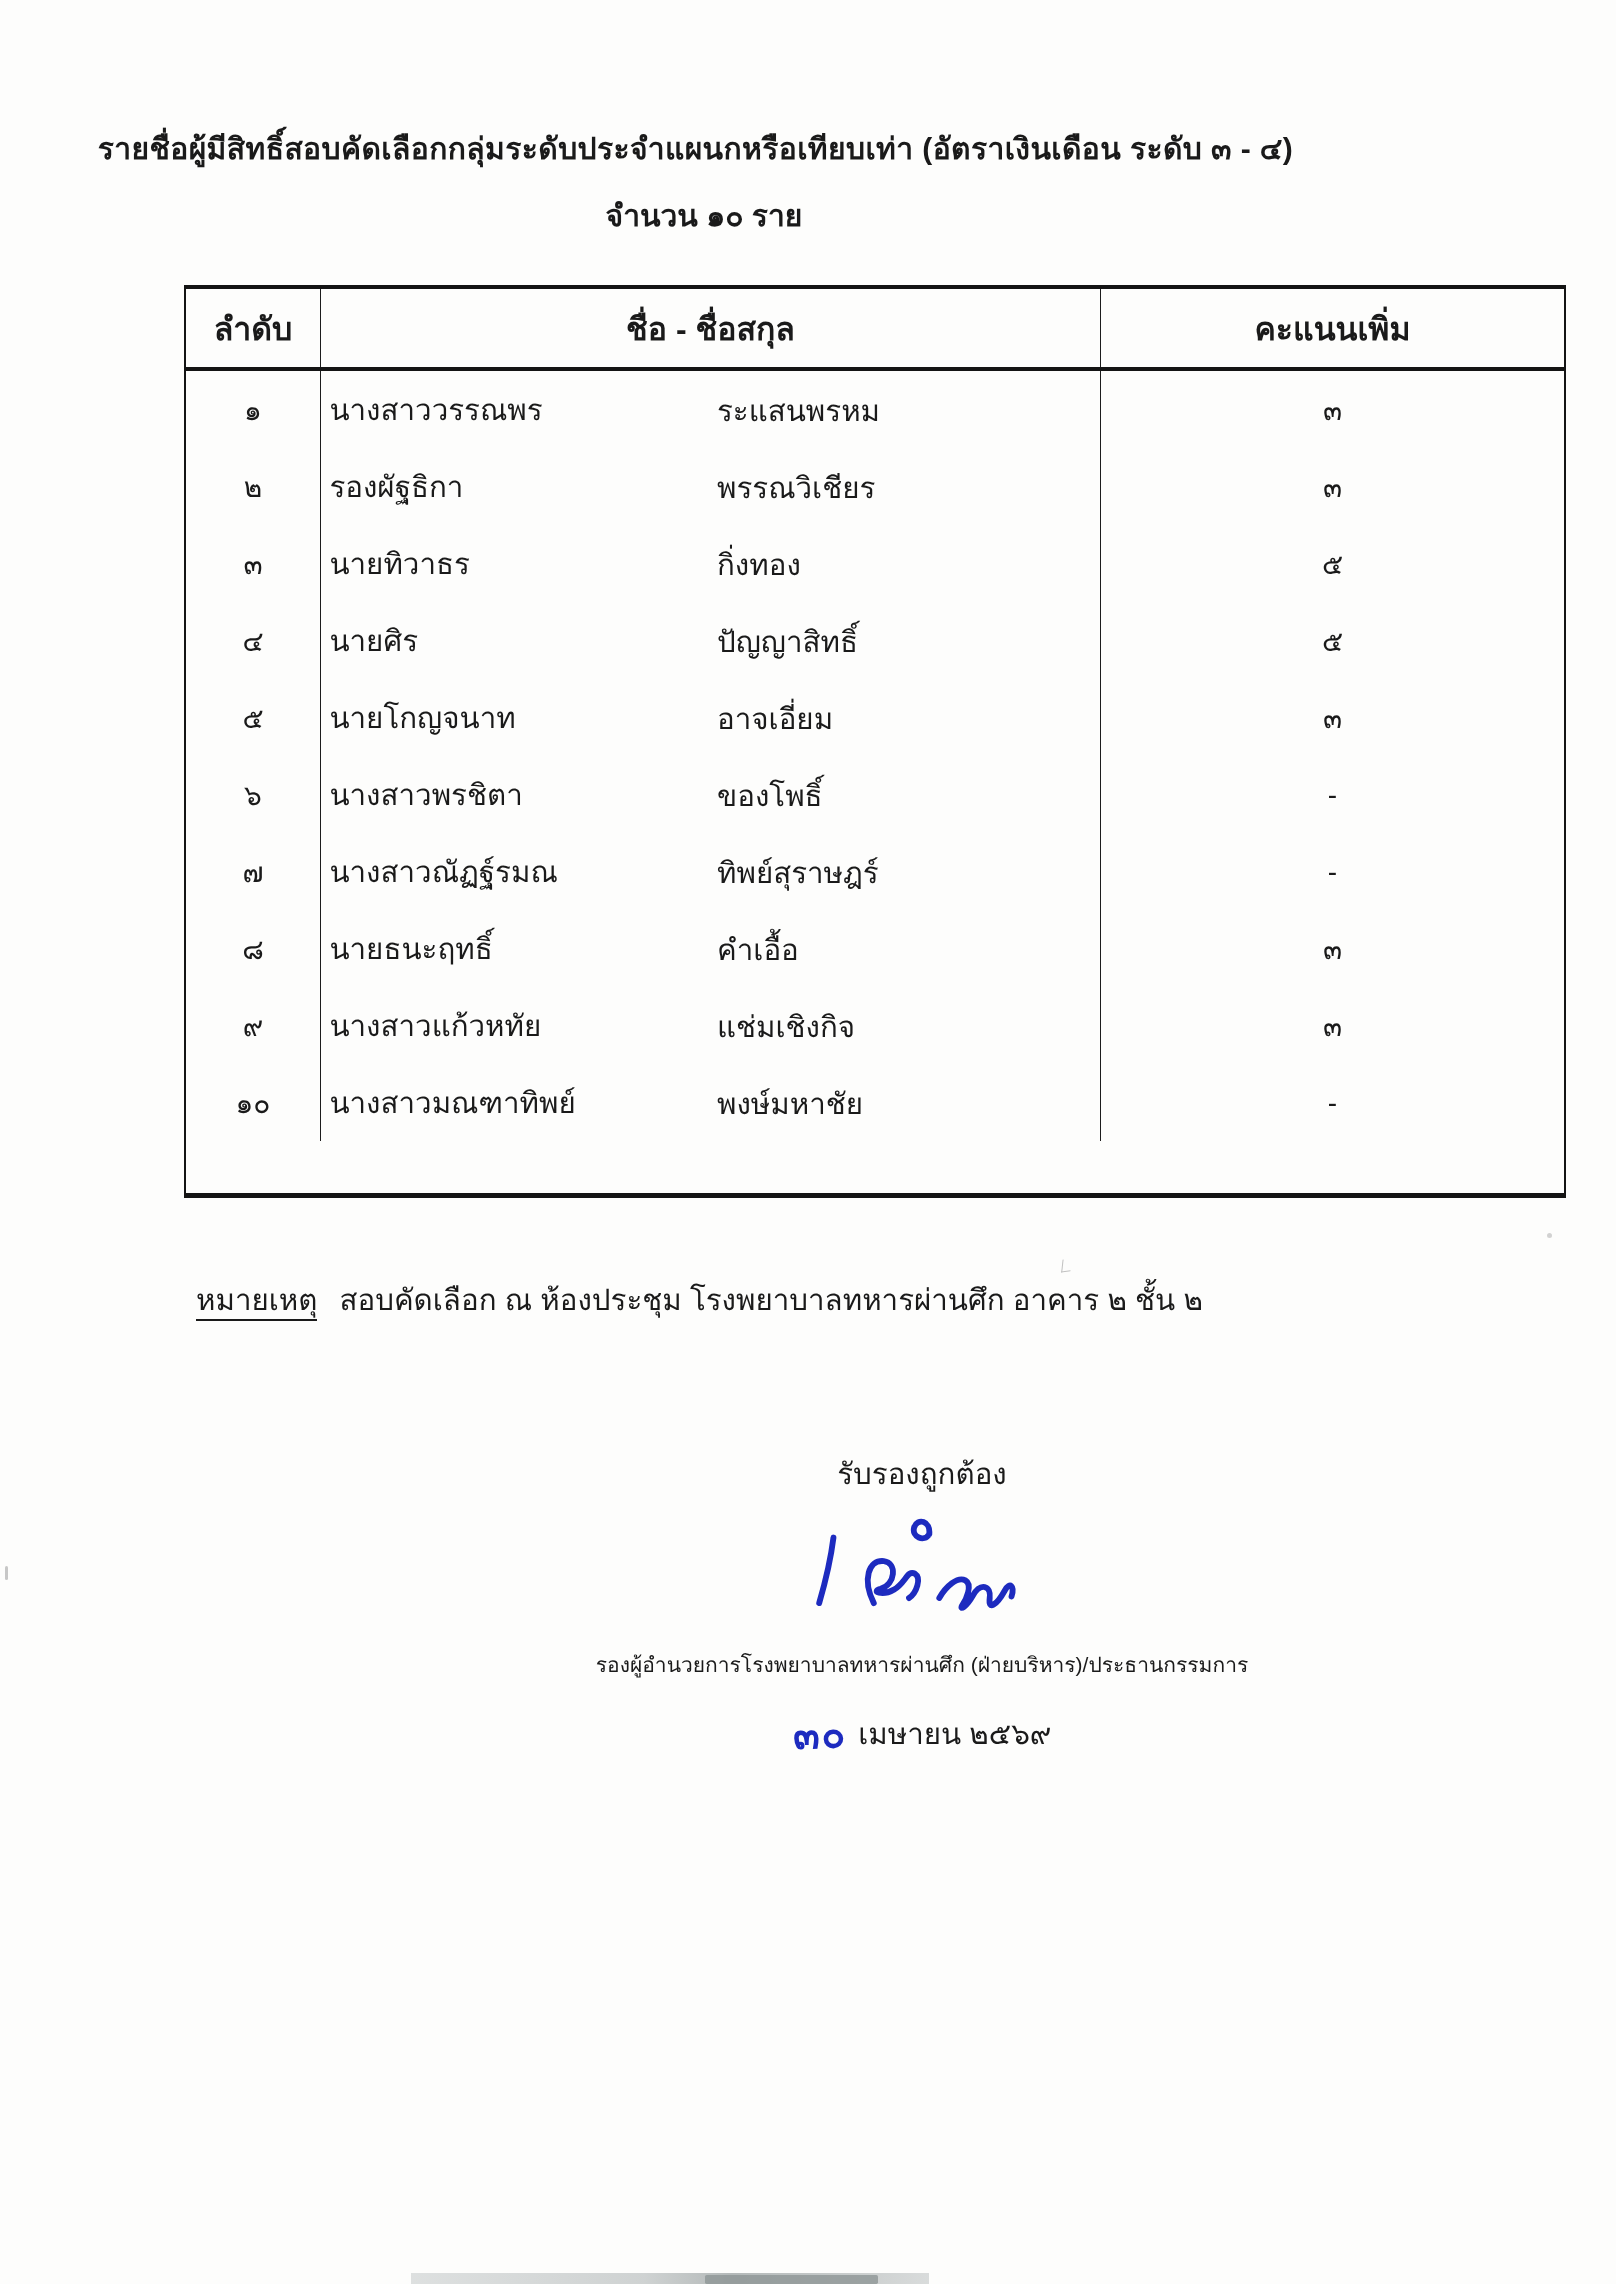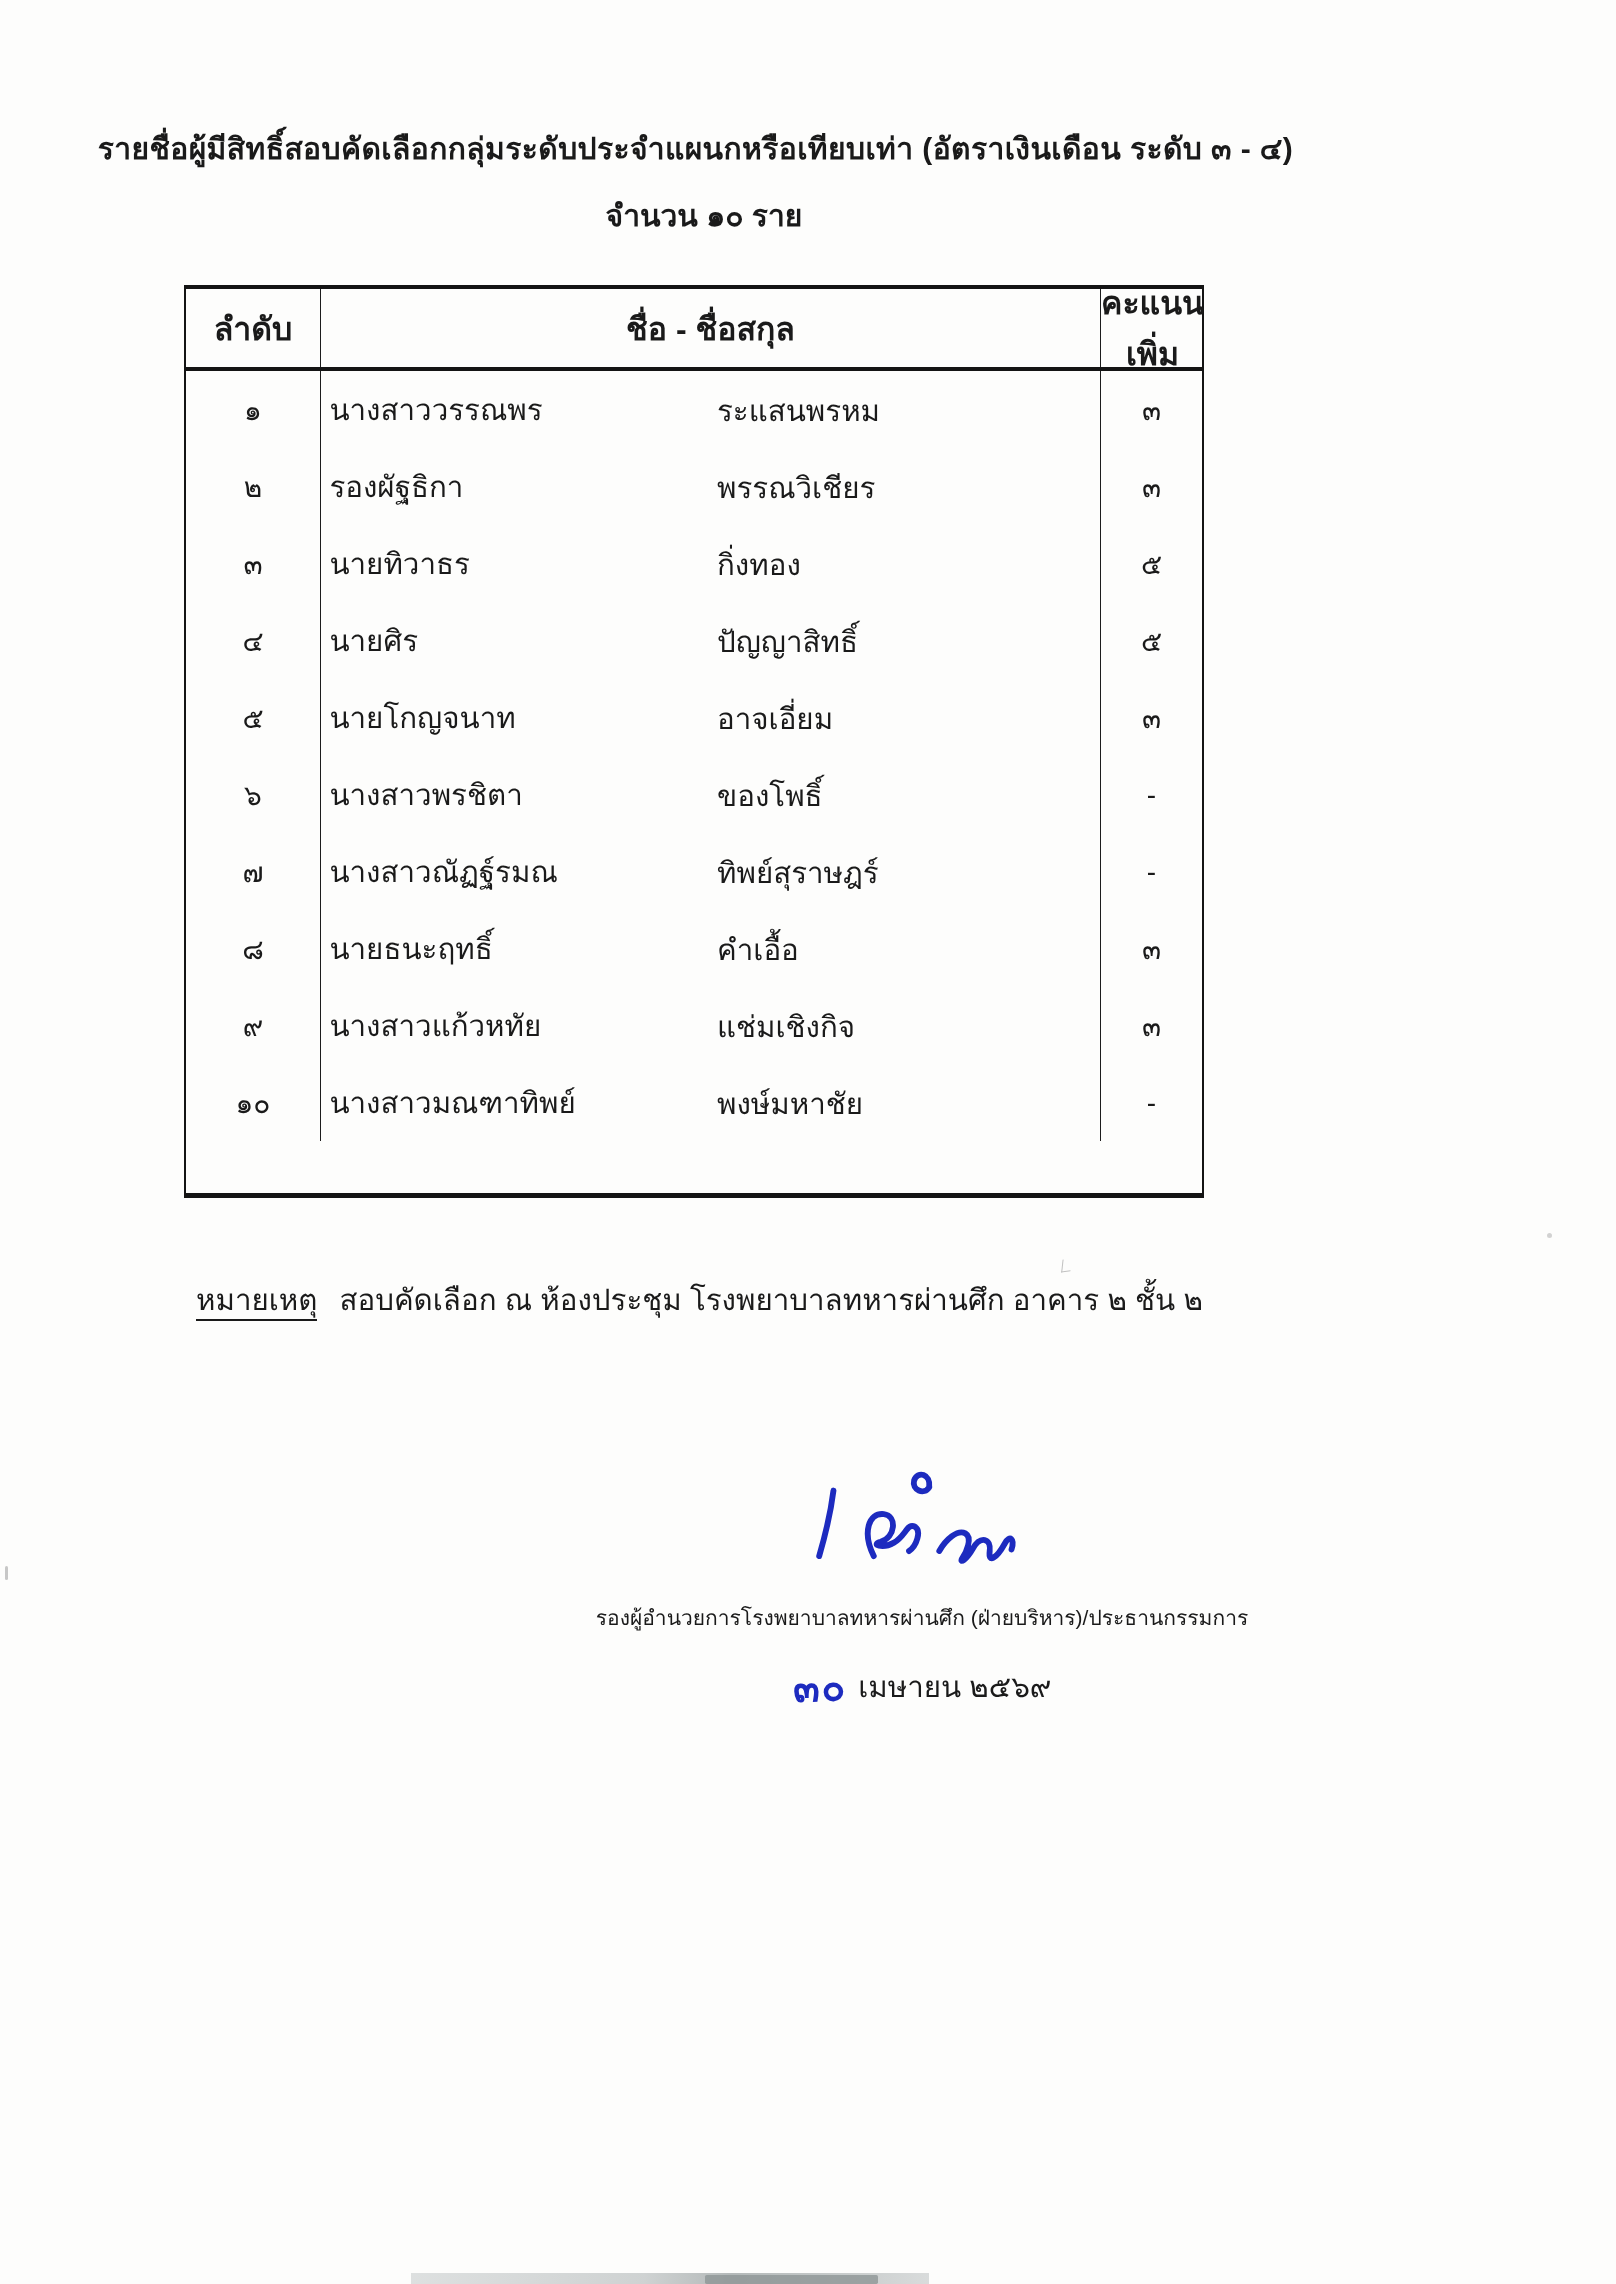--- a/index.html
+++ b/index.html
@@ -24,21 +24,21 @@
     letter-spacing: 0.4px;
   }
   .doc-subtitle {
     position: absolute; left: 0; top: 192px; width: 1408px;
     text-align: center; font-size: 30px; font-weight: bold;
   }
 
   
   .doc-table {
     position: absolute; left: 184px; top: 285px;
-    width: 1020px; height: 913px;
+    width: 1382px; height: 913px;
     box-sizing: border-box;
     border: 2.5px solid #141414;
     border-top-width: 4.2px;
     border-bottom-width: 5px;
     background: #fdfdfc;
   }
   .t-header {
     display: flex;
     height: 82px;
     box-sizing: border-box;
@@ -249,20 +249,21 @@
       <div class="c3">-</div>
     </div>
   </div>
   </div>
 
   <div class="note-line">
     <span class="note-label">หมายเหตุ</span><span class="note-text">สอบคัดเลือก ณ ห้องประชุม โรงพยาบาลทหารผ่านศึก อาคาร ๒ ชั้น ๒</span>
   </div>
 
   <div class="sig-block">
+    <div class="certify">รับรองถูกต้อง</div>
 
     <div class="sig-ink">
       <svg width="253" height="126" viewBox="0 0 300 150" fill="none">
         <g stroke="#1d2bbf" stroke-width="7" stroke-linecap="round" stroke-linejoin="round" fill="none">
 
           <path d="M44,34 C41,58 34,88 27,112"></path>
 
           <path d="M158,30 C160,14 144,10 140,22 C137,33 152,40 158,30"></path>
 
           <path d="M92,112 C78,84 86,60 104,62 C120,64 118,90 100,95 C88,98 102,104 116,96 C130,88 132,72 141,77 C149,82 143,100 134,106"></path>

